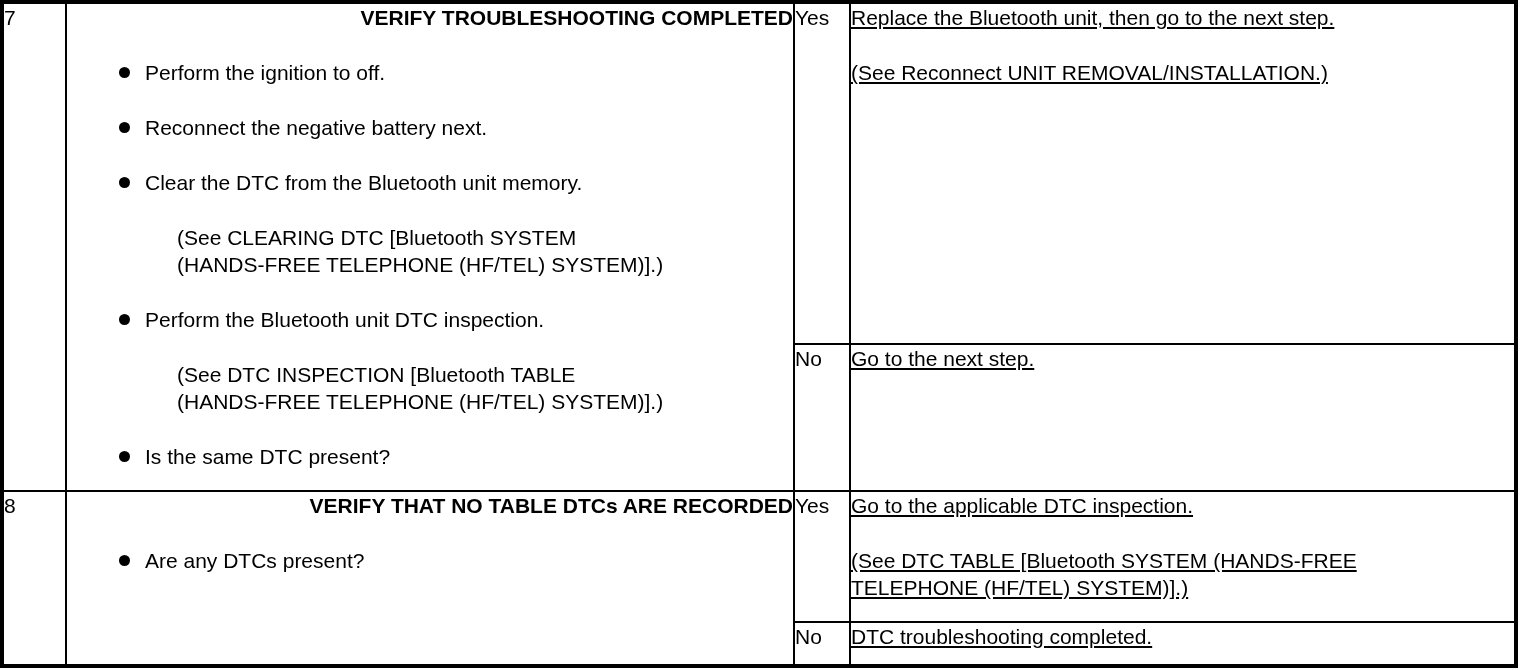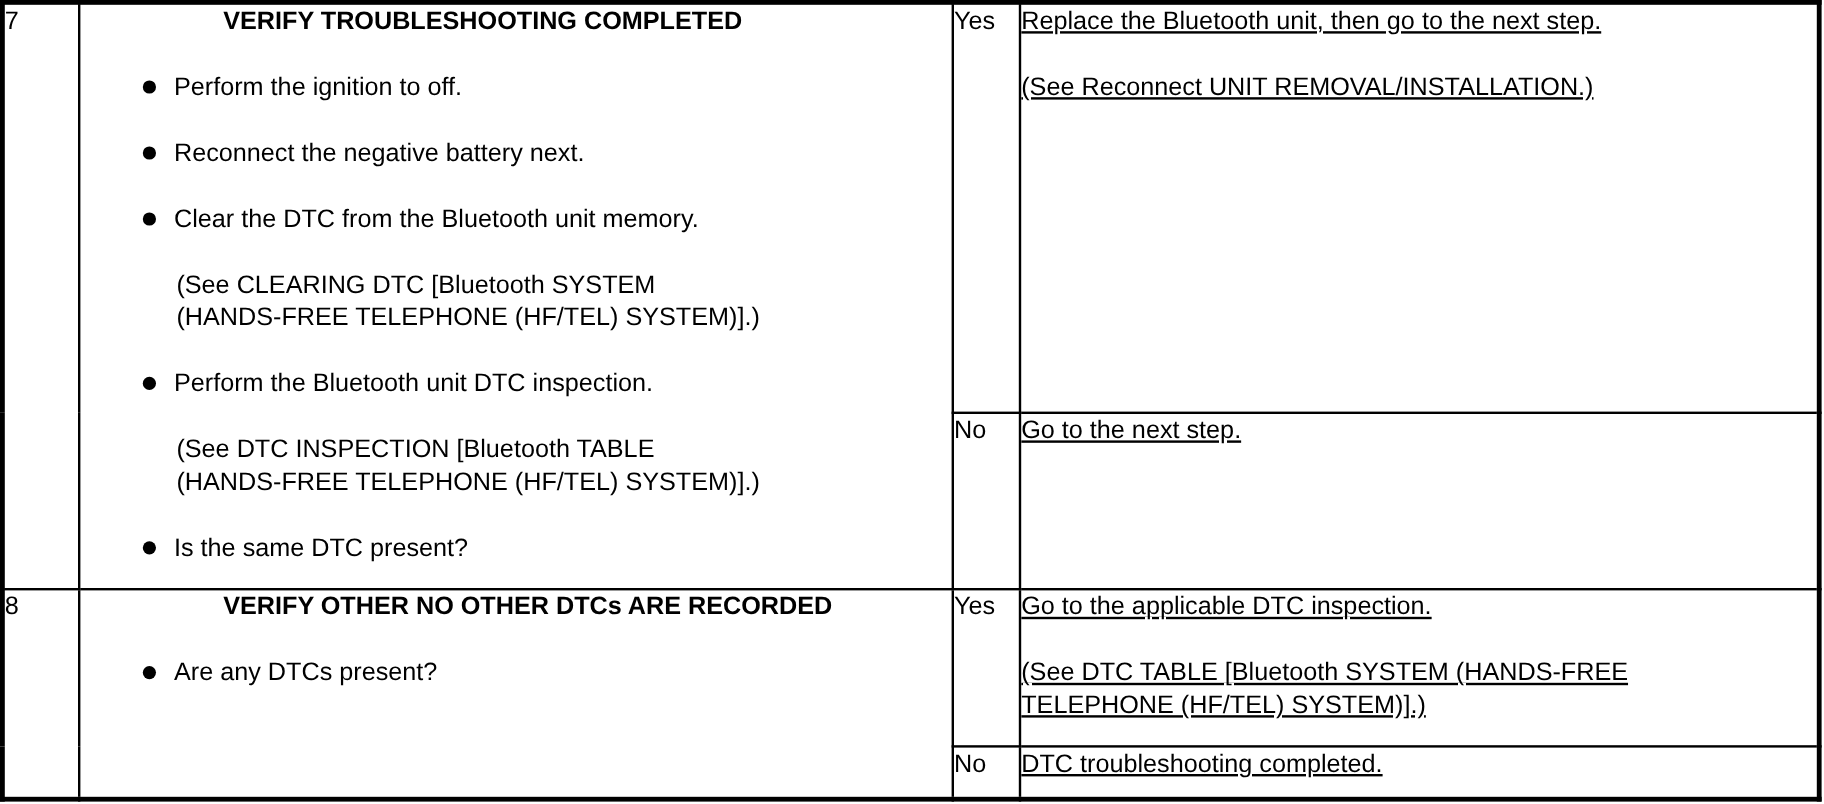--- a/index.html
+++ b/index.html
@@ -38,41 +38,42 @@
   tr.r3 { height: 130px; }
   tr.r4 { height: 44px; }
 
   td.num    { padding: 10px 2px 0 6px; }
   td.action { padding: 10px 4px 0 0; }
   td.ans    { padding: 10px 2px 0 5px; }
   td.result { padding: 10px 8px 0 7px; text-decoration: underline; }
 
   .title {
     font-weight: 700;
-    padding-left: 119px;
-    margin: 0 0 28px 0;
+    padding-left: 38px;
+    margin: 0 0 28px 16px;
     white-space: nowrap;
+    text-align: right;
   }
   .item {
     position: relative;
     padding-left: 78px;
     margin: 0 0 28px 0;
     white-space: nowrap;
   }
   .item .dot {
     position: absolute;
     left: 52px;
     top: 8px;
     width: 11px;
     height: 11px;
     border-radius: 50%;
     background: #000000;
   }
   .note {
-    padding-left: 80px;
+    padding-left: 110px;
     margin: 0 0 28px 0;
     white-space: nowrap;
   }
   .para { margin: 0 0 28px 0; white-space: nowrap; }
   td .para:last-child,
   td .item:last-child { margin-bottom: 0; }
 </style>
 </head>
 <body>
 
@@ -142,21 +143,21 @@
           <div>Go to the next step.</div>
         </div>
       </td>
     </tr>
 
     <tr class="r3">
       <td class="num" rowspan="2">
         <span>8</span>
       </td>
       <td class="action" rowspan="2">
-        <div class="title">VERIFY OTHER NO OTHER DTCs ARE RECORDED</div>
+        <div class="title">VERIFY THAT NO TABLE DTCs ARE RECORDED</div>
         <div class="item">
           <span class="dot"></span>
           <span>Are any DTCs present?</span>
         </div>
       </td>
       <td class="ans">
         <span>Yes</span>
       </td>
       <td class="result">
         <div class="para">

